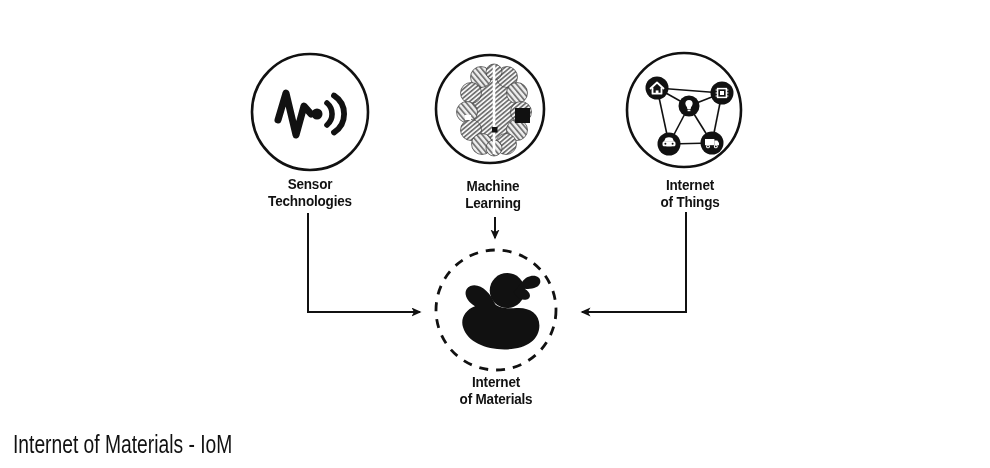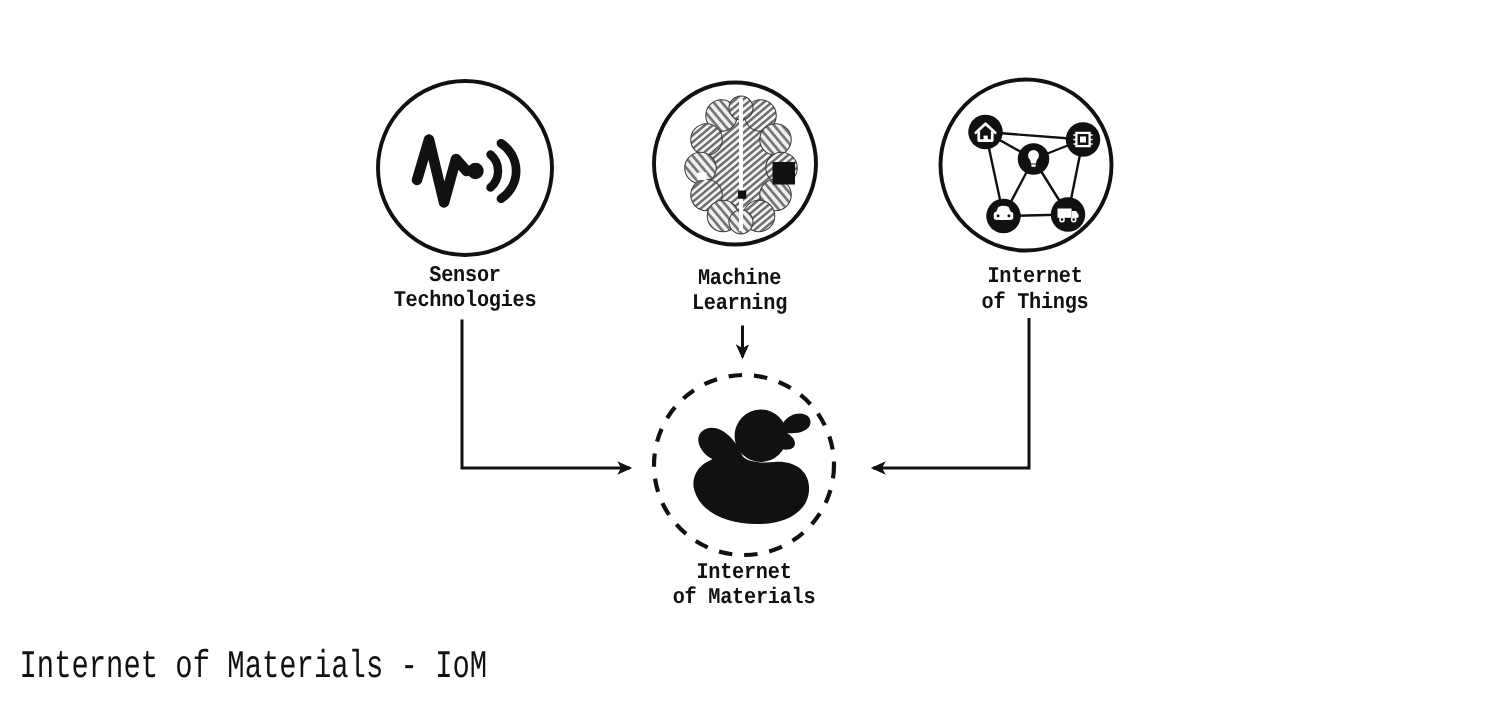--- a/index.html
+++ b/index.html
@@ -1,20 +1,20 @@
 <!DOCTYPE html>
 <html><head>
 <meta charset="utf-8">
 <style>
   html,body{margin:0;padding:0;background:#ffffff;}
   #canvas{
     position:relative;
     width:990px;height:468px;
     background:#ffffff;
-    font-family:Liberation Mono, monospace;
+    font-family:Liberation Sans, sans-serif;
     overflow:hidden;
   }
   #diagram-svg{position:absolute;left:0;top:0;}
   .node-label{
     position:absolute;
     width:170px;
     text-align:center;
     font-weight:bold;
     font-size:15px;
     line-height:16.5px;

